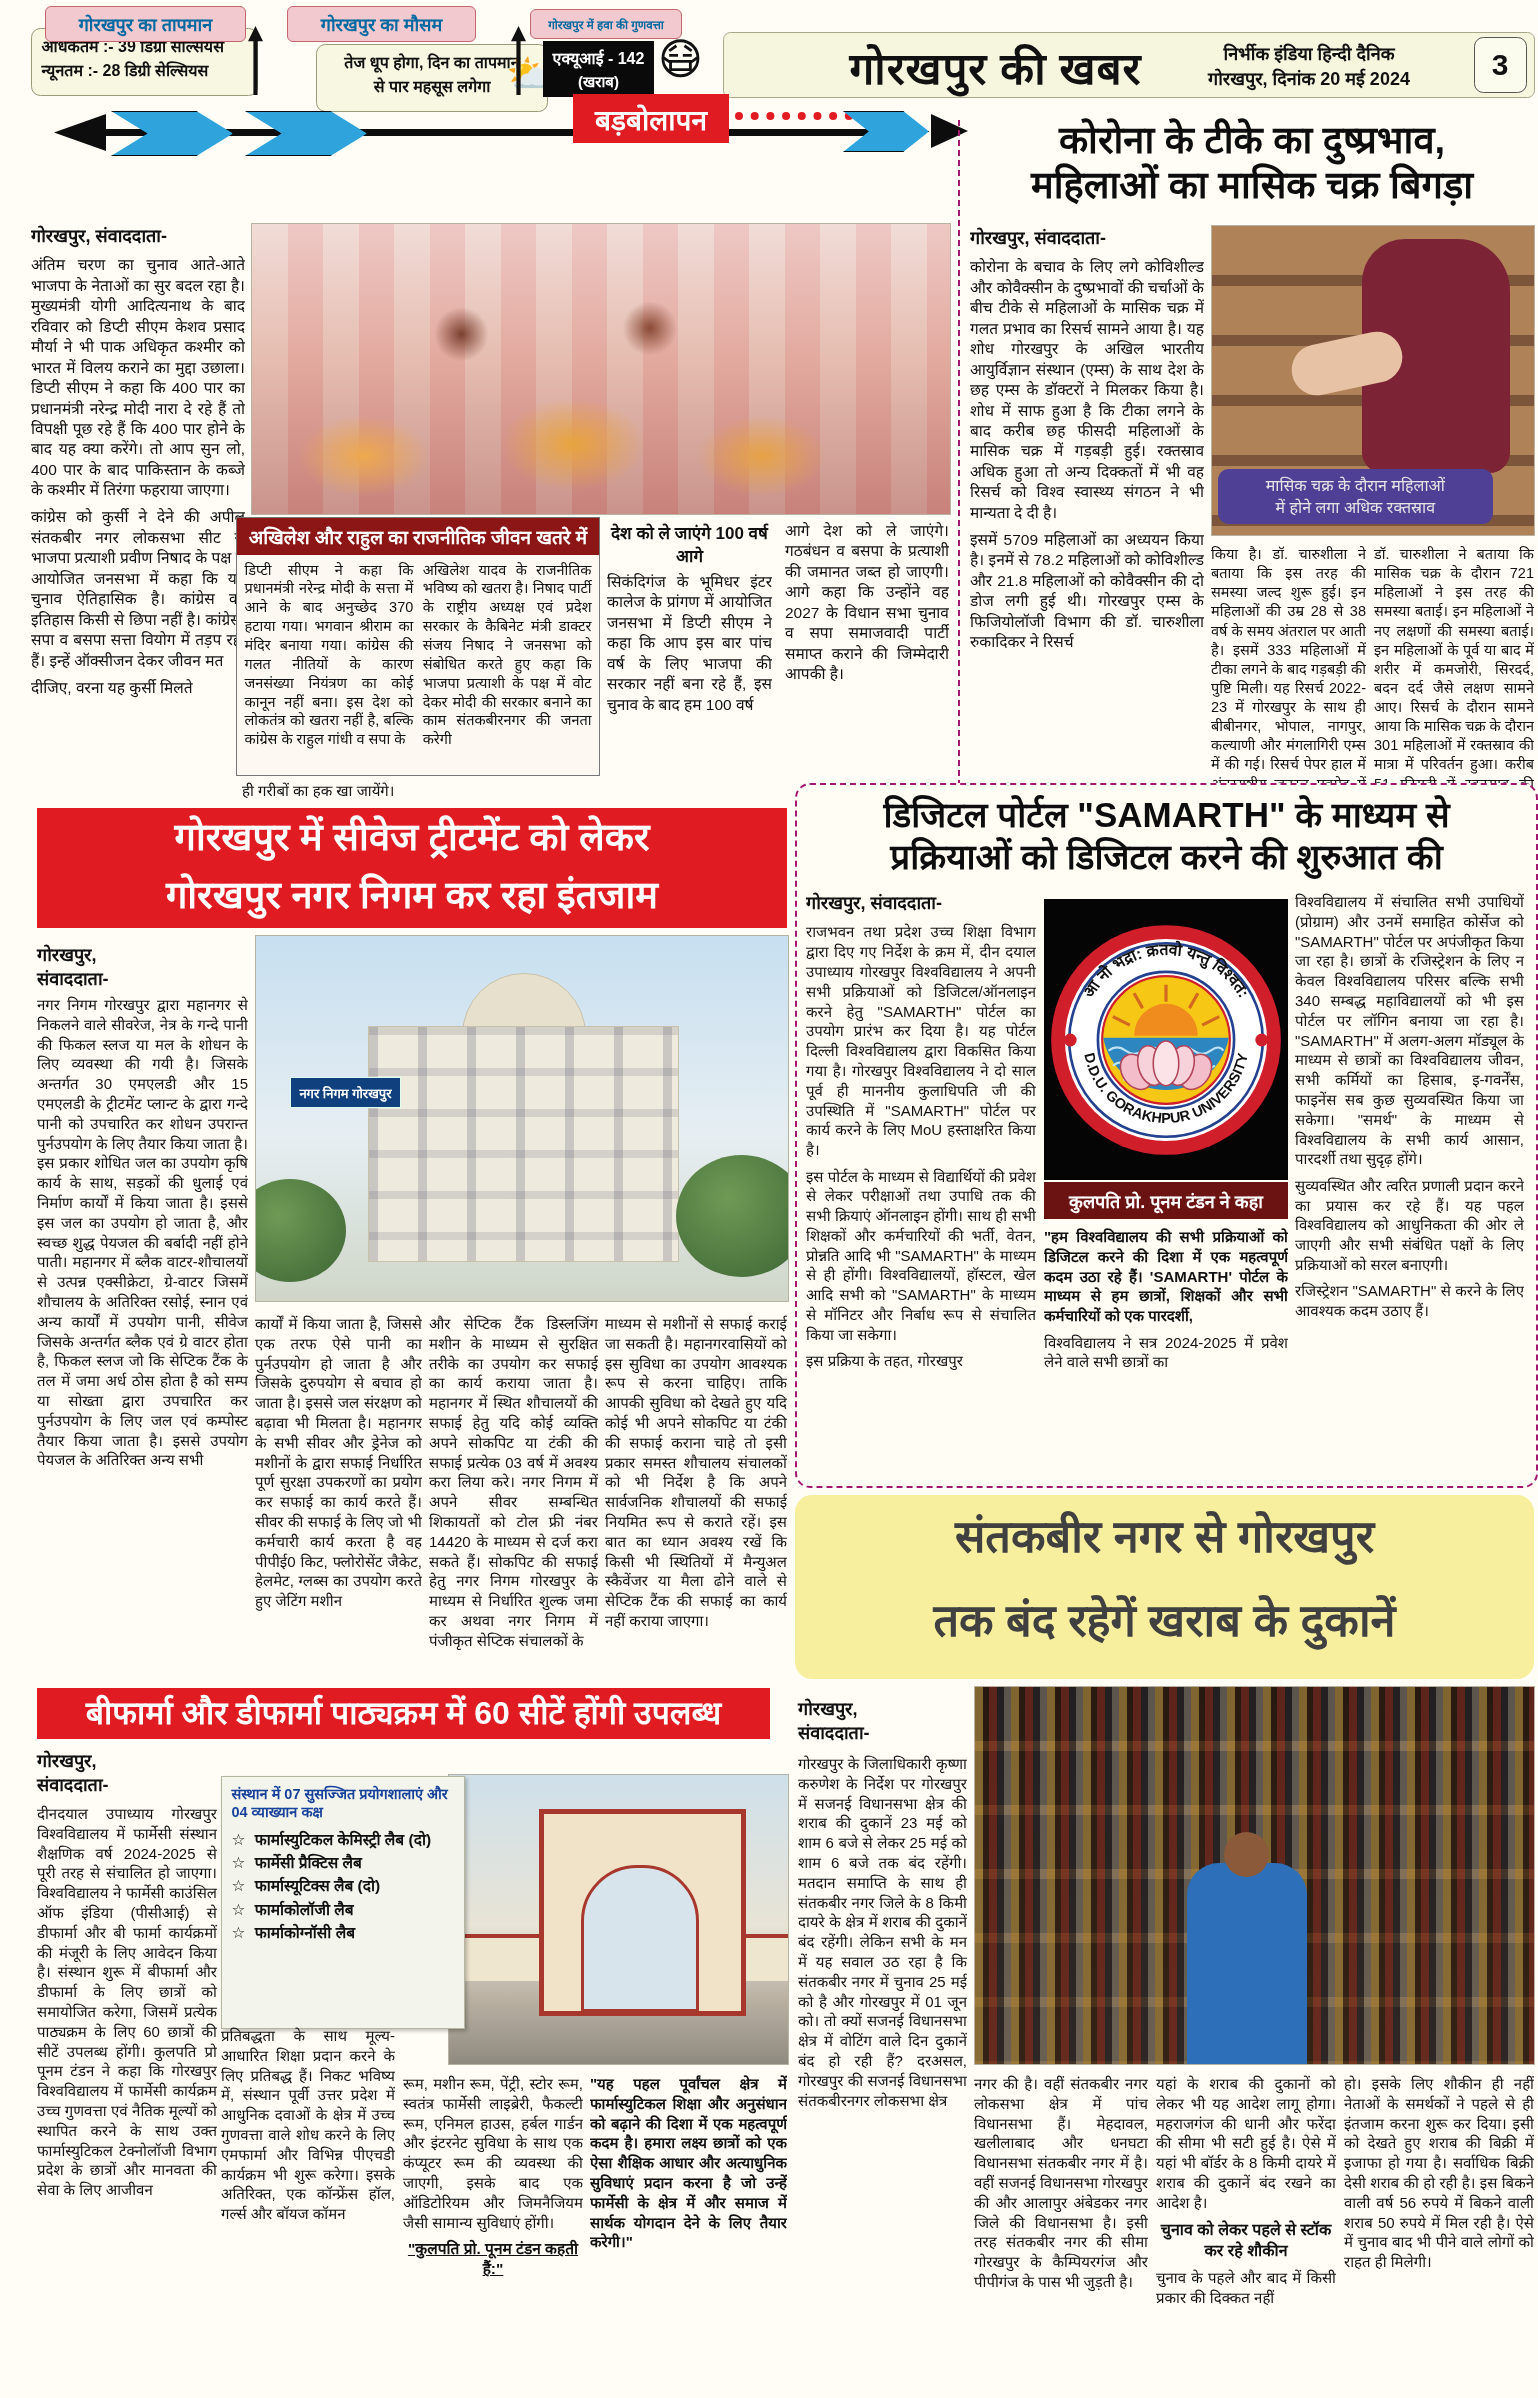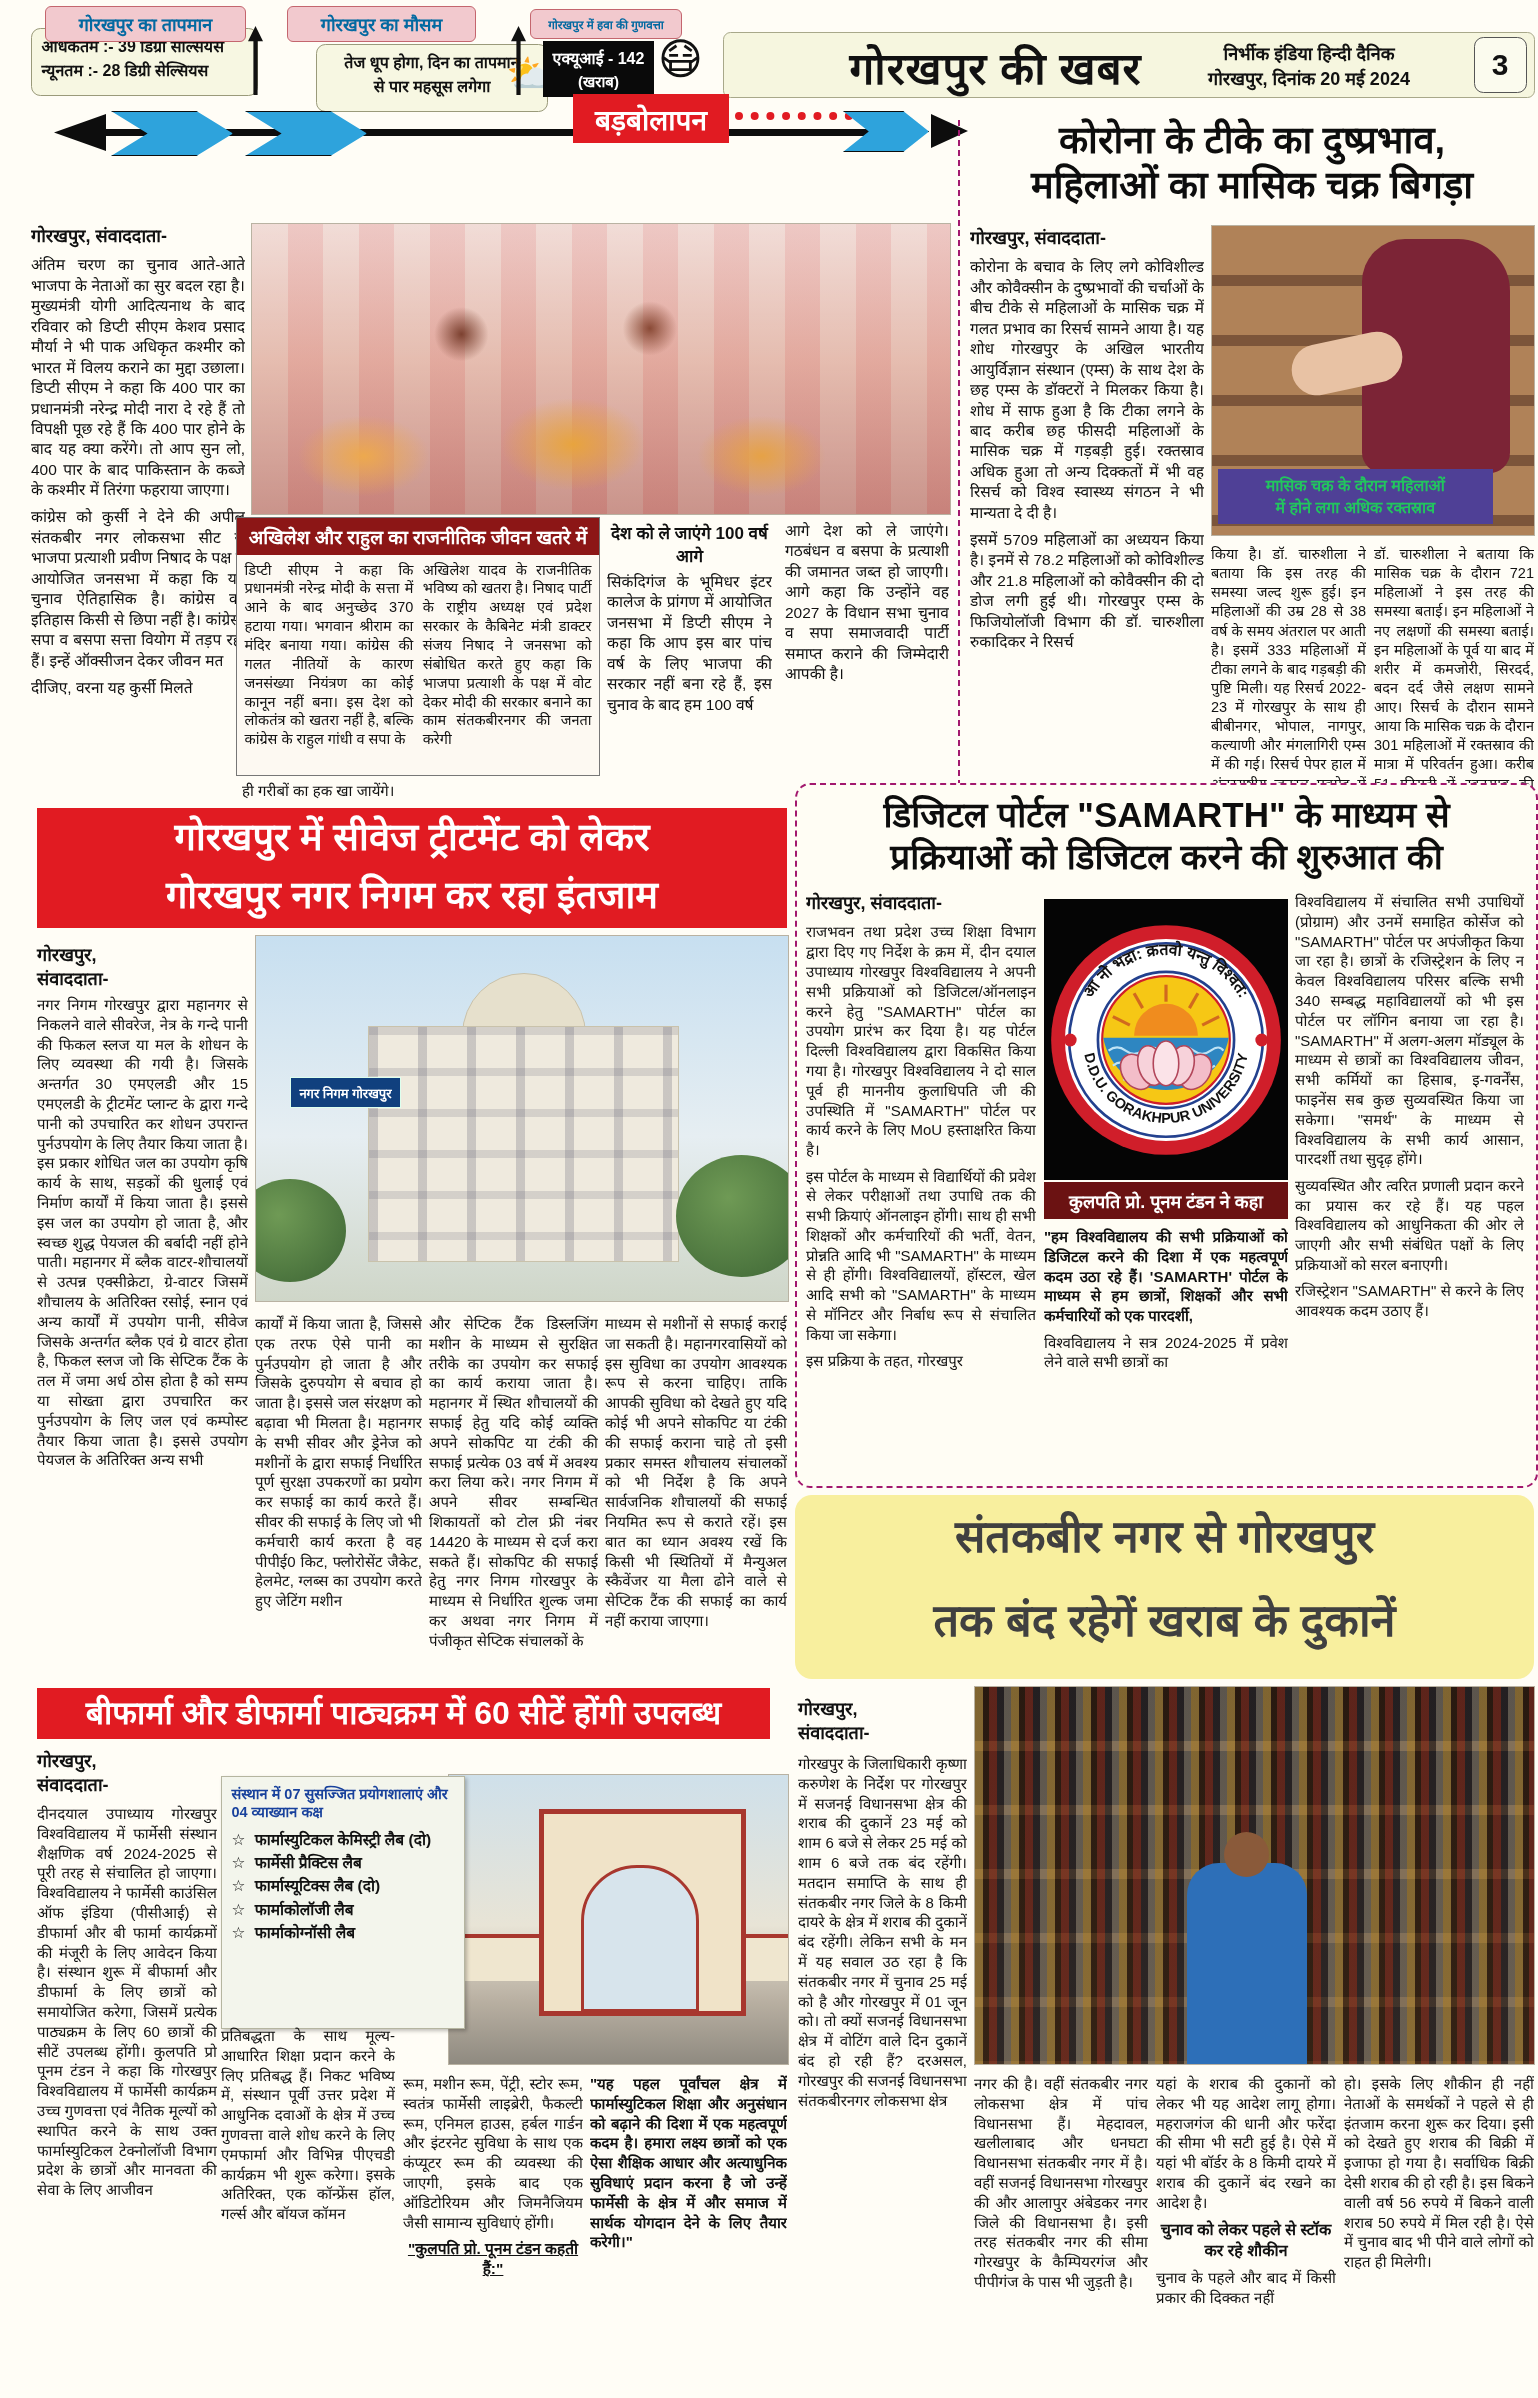--- a/index.html
+++ b/index.html
@@ -48,22 +48,22 @@
      radial-gradient(ellipse 89px 56px at 73% 80%,#e6a246 0%,rgba(230,162,70,0) 72%),
      radial-gradient(circle 32px at 30% 38%,#7c4130 0%,rgba(124,65,48,0) 85%),
      radial-gradient(circle 32px at 57% 36%,#8a4a36 0%,rgba(138,74,54,0) 85%),
      repeating-linear-gradient(90deg,rgba(255,255,255,.28) 0 36px,rgba(242,184,188,.30) 36px 71px),
      linear-gradient(180deg,#eccfc8 0%,#dba290 48%,#b56a5e 100%);}
   .photo-corona{background:
      repeating-linear-gradient(180deg,#b08258 0 49px,#7c553a 49px 60px),
      linear-gradient(180deg,#c9a47f,#8a6244);}
   .corona-person{position:absolute;right:24px;top:13px;width:148px;height:234px;background:#7c2436;border-radius:43px 52px 20.6px 20.6px;}
   .corona-arm{position:absolute;right:131px;top:112px;width:112px;height:51px;background:#e8c2a4;border-radius:26px;transform:rotate(-12deg);}
-  .caption-purple{position:absolute;left:5.6px;right:41px;bottom:11.2px;background:#4f4096;color:#22c55e;
-      font-weight:bold;font-size:16px;text-align:center;line-height:1.35;padding:5.6px 7.5px;}
+  .caption-purple{position:absolute;left:5.6px;right:41px;bottom:11.2px;background:#4f4096;color:#e5e5e5;
+      font-weight:normal;font-size:16px;text-align:center;line-height:1.35;padding:5.6px 7.5px;border-radius:11px;}
   .photo-nn{background:linear-gradient(180deg,#c7dff0 0%,#e6eef2 55%,#cfd6c8 100%);}
   .nn-building{position:absolute;left:112px;top:90px;width:309px;height:234px;background:#efeade;border:1.9px solid #c9c2ab;
      background-image:repeating-linear-gradient(90deg,rgba(90,90,110,.25) 0 9.4px,transparent 9.4px 49px),
                       repeating-linear-gradient(180deg,rgba(90,90,110,.18) 0 7.5px,transparent 7.5px 41px);}
   .nn-dome{position:absolute;left:206px;top:37px;width:122px;height:66px;background:#e6e0cc;border:1.9px solid #c9c2ab;border-radius:66px 66px 0 0;}
   .nn-sign{position:absolute;left:34px;top:141px;background:#10407e;color:#fff;font-weight:bold;font-size:13px;padding:5.6px 8.4px;border:1.9px solid #dfe;}
   .nn-tree{position:absolute;width:112px;height:103px;border-radius:50%;background:radial-gradient(circle at 40% 35%,#6f9a55,#3c6434);}
   .photo-pharma{background:linear-gradient(180deg,#cfe0ea 0%,#e8e4d6 52%,#b9b0a2 78%,#8f8a80 100%);}
   .ph-gate{position:absolute;left:90px;top:34px;width:197px;height:197px;background:#f0e3c8;border:5.6px solid #a8372e;}
   .ph-gate-hole{position:absolute;left:37px;top:51px;width:112px;height:141px;background:#d7e4ec;border-radius:56px 56px 0 0;border:3.7px solid #a8372e;}

